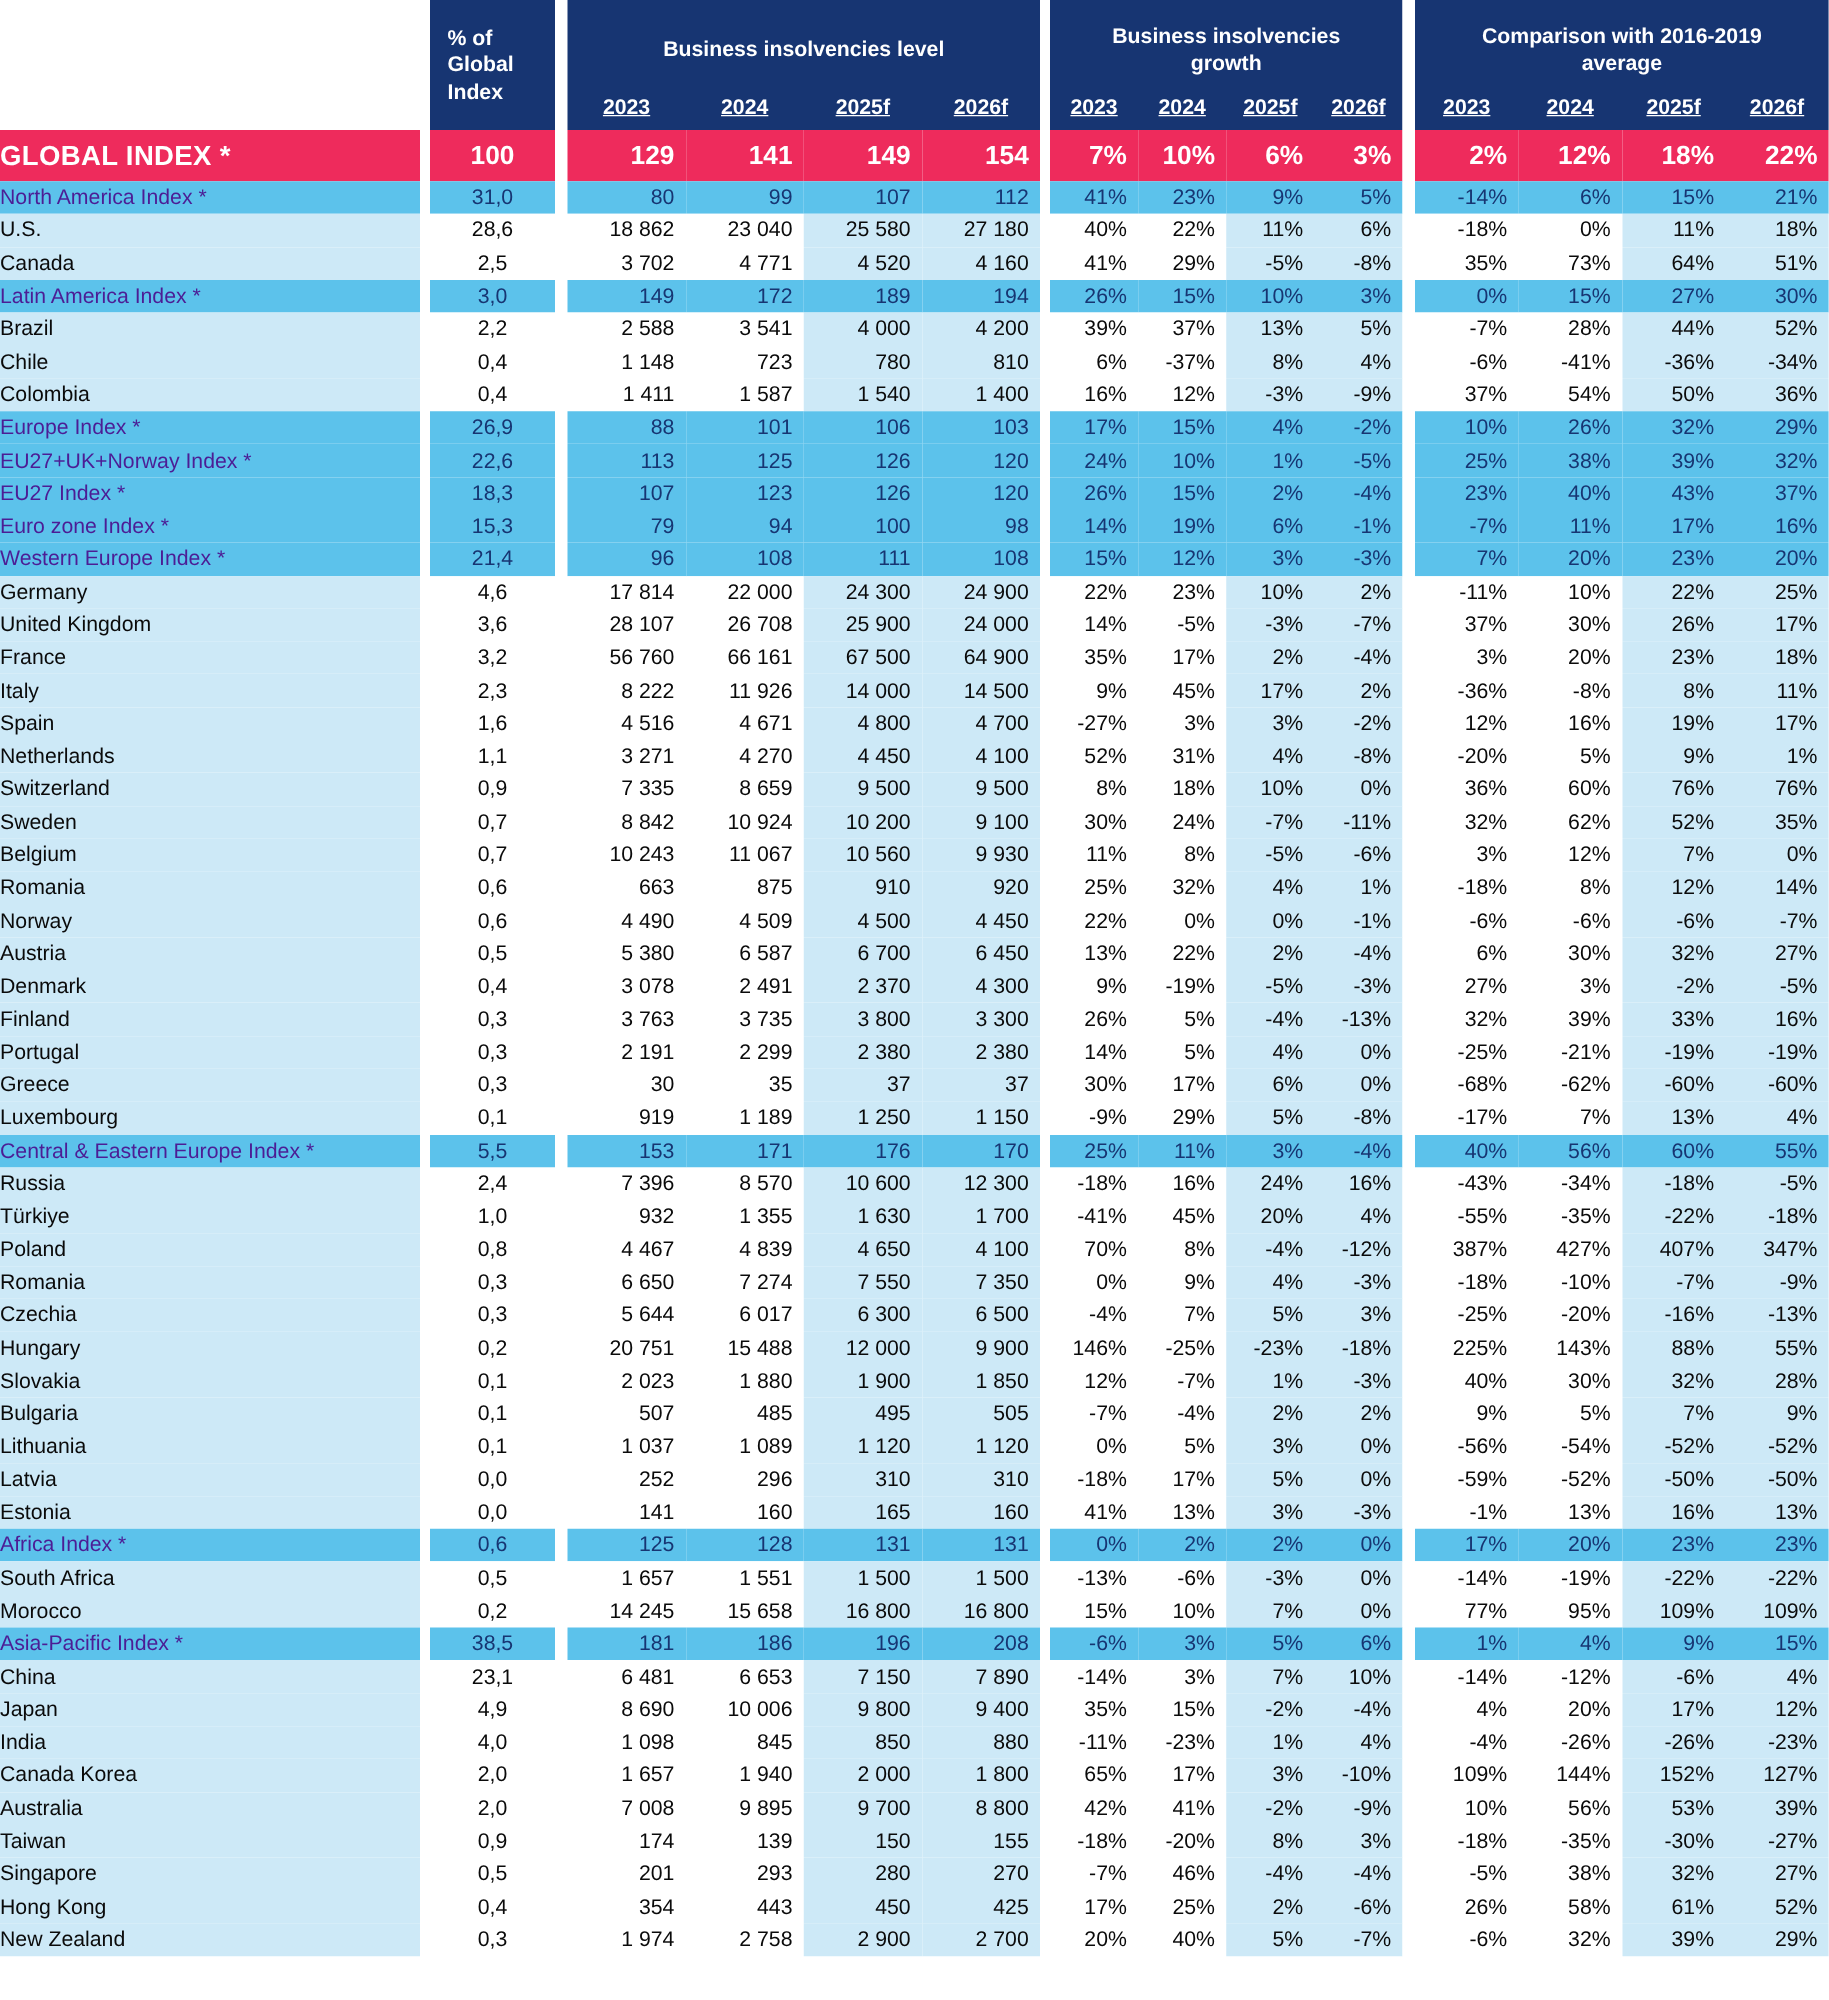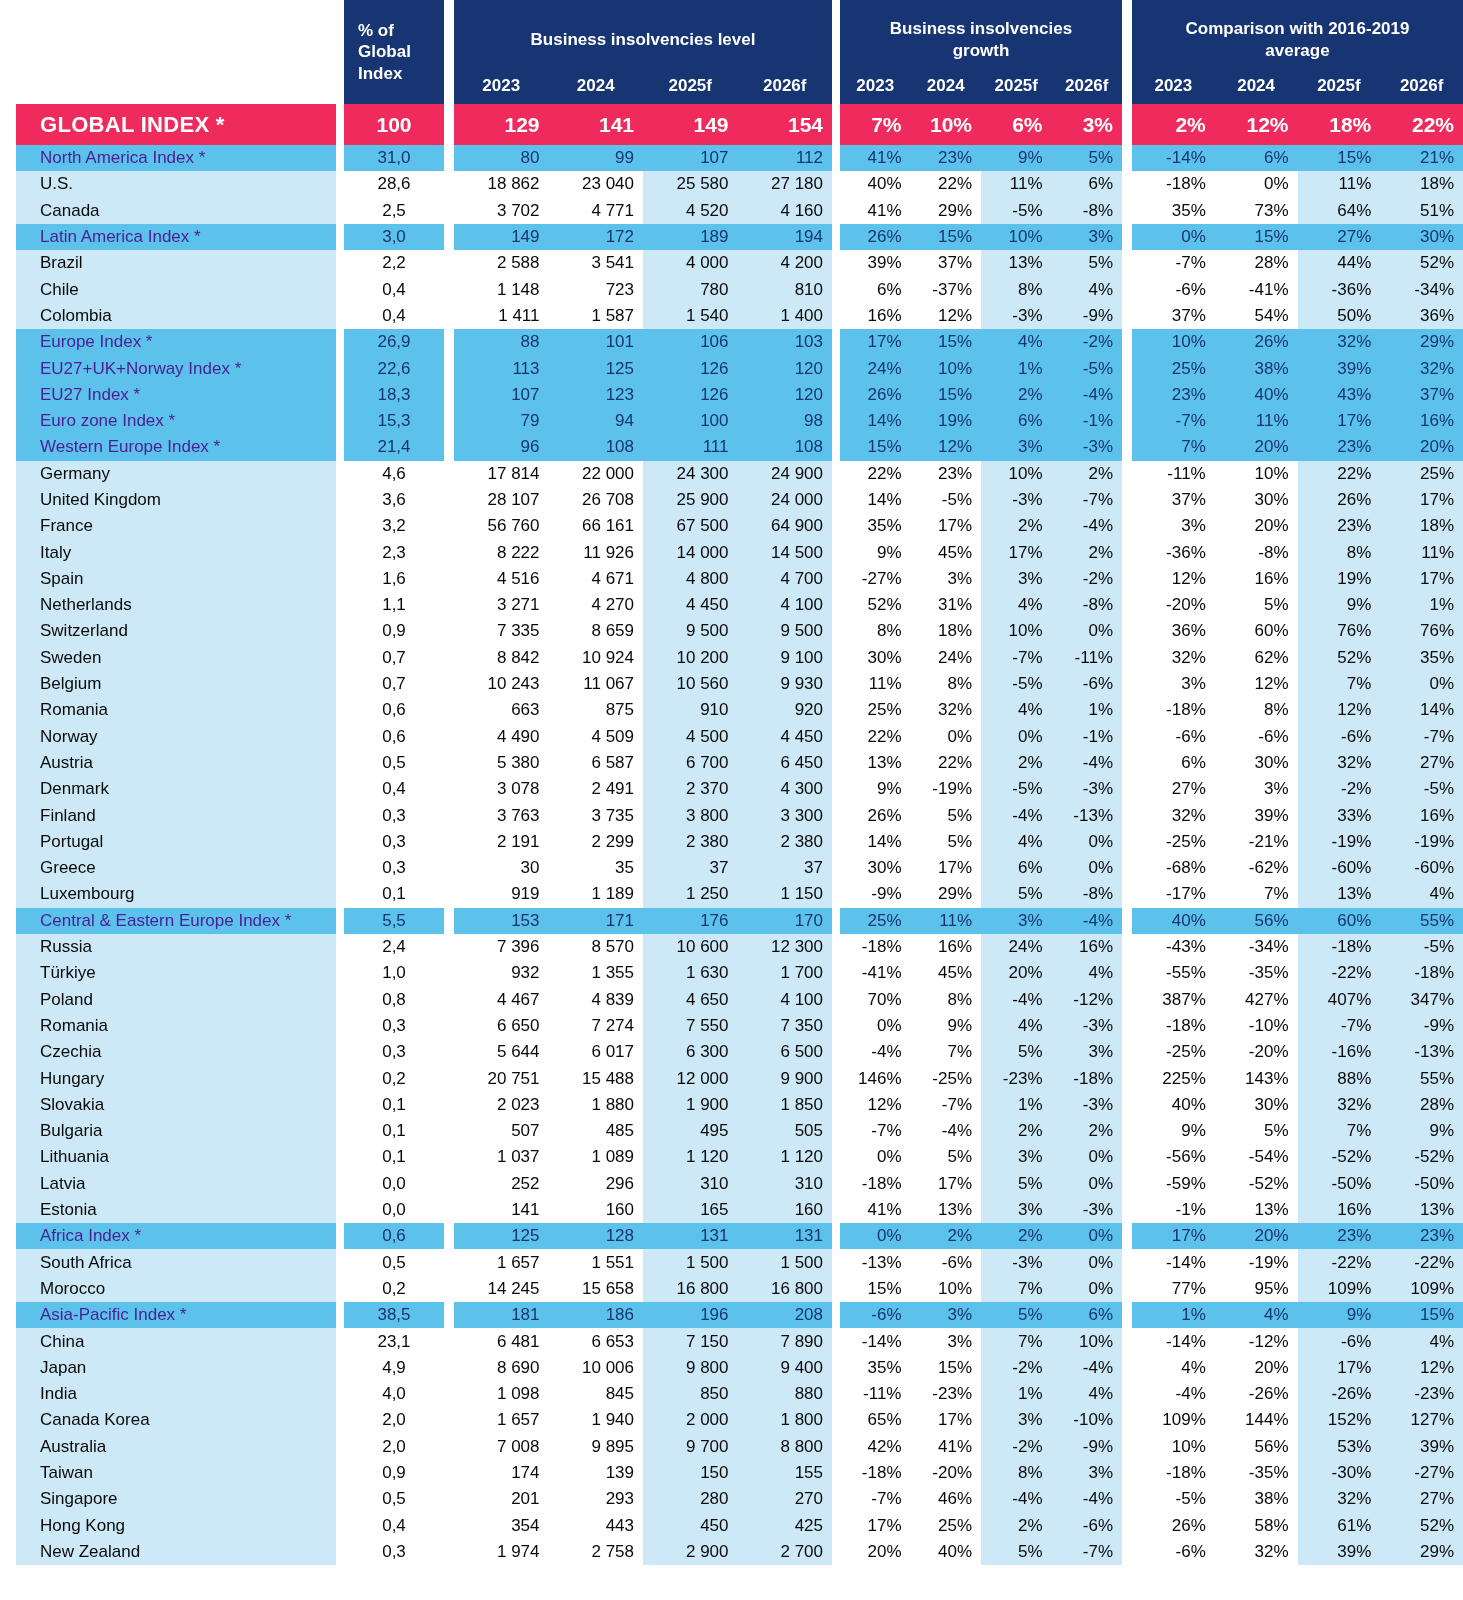--- a/index.html
+++ b/index.html
@@ -29,27 +29,27 @@
     grid-column:1 / -1;
     display:flex; align-items:center; justify-content:center; text-align:center;
     font-weight:bold; font-size:17px; line-height:1.25; padding:4px 30px 0 30px;
   }
   .hdr-years { display:grid; grid-template-rows:1fr; }
   .g-level  .hdr-years { grid-template-columns:repeat(4,94.5px); }
   .g-growth .hdr-years { grid-template-columns:repeat(4,70.5px); }
   .g-comp   .hdr-years { grid-template-columns:repeat(4,82.75px); }
   .hdr-year {
     display:flex; align-items:flex-start; justify-content:center;
-    font-weight:bold; font-size:17px; padding-top:1px;
+    font-weight:bold; font-size:17px; padding-top:1px;text-decoration:underline;
   }
   
   .data-row { height:26.3px; font-size:17px; }
   .data-row.global { height:41px; font-size:21px; font-weight:bold; }
   .cell { display:flex; align-items:center; overflow:hidden; white-space:nowrap; }
-  .cell.name { justify-content:flex-start; padding-left:24px;margin-left:16px; }
+  .cell.name { justify-content:flex-start; padding-left:0; }
   .cell.pct  { justify-content:center; }
   .cell.num  { justify-content:flex-end; padding-right:9px; }
   .global .cell.name { font-size:22px; letter-spacing:0.3px; }
   .bg-pink  { background:#EE2B5C; color:#fff; }
   .bg-blue  { background:#5CC2EB; color:#173572; }
   .bg-light { background:#CDE9F7; color:#0A0A0A; }
   .bg-white { background:#fff;    color:#0A0A0A; }
   .index-row .cell.name { color:#4c1d95; }
 </style>
 </head>

